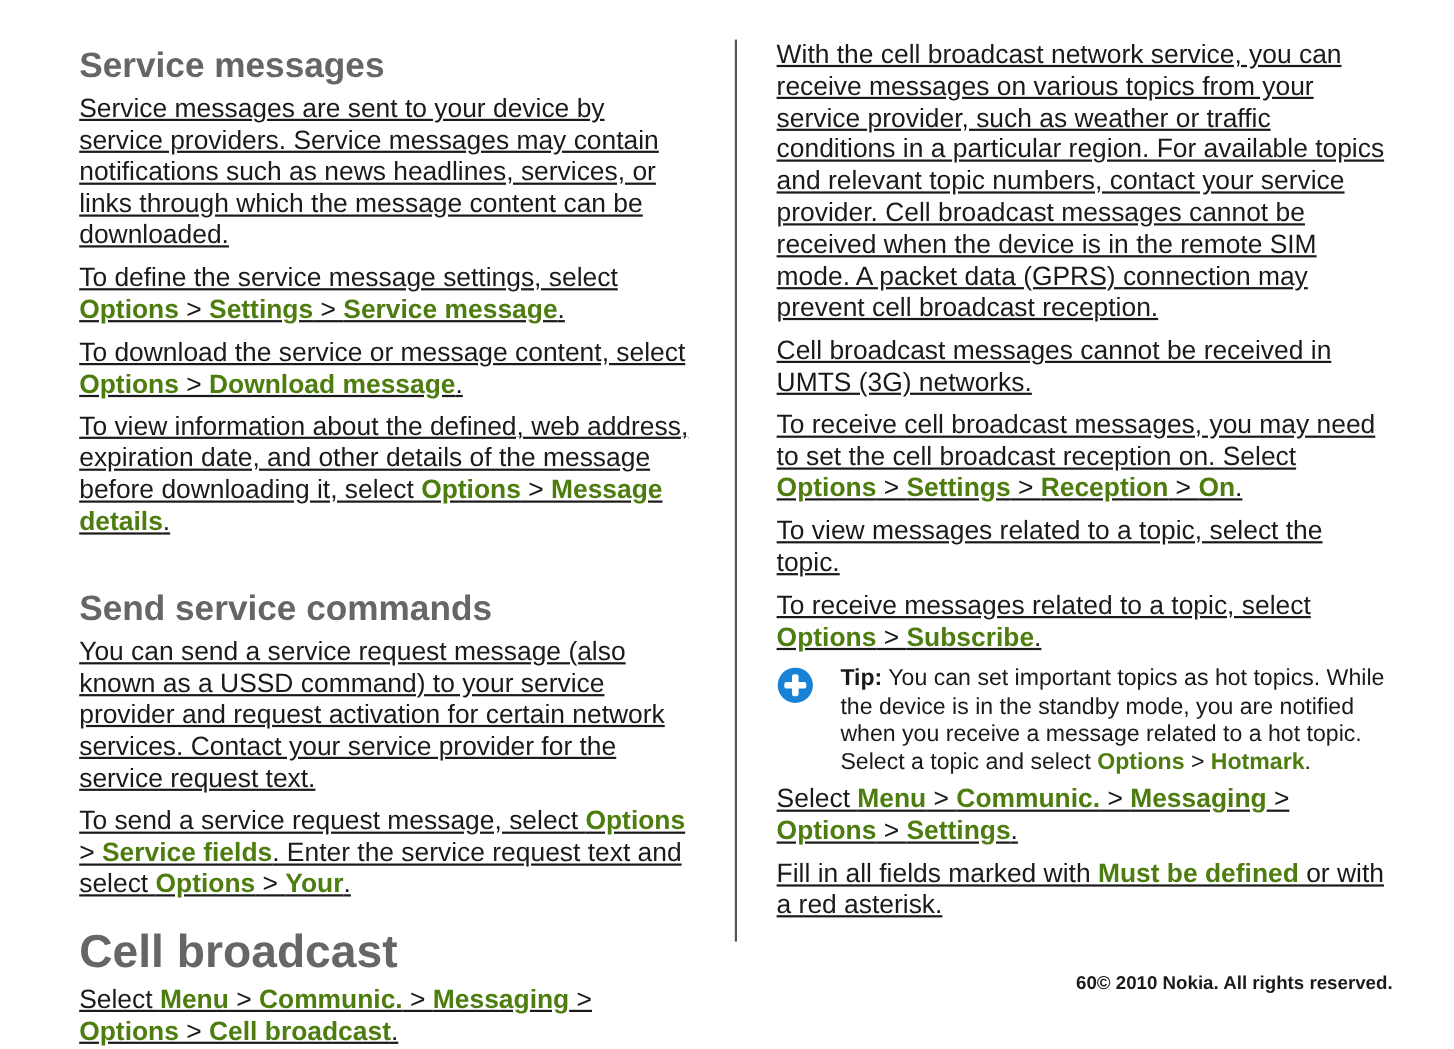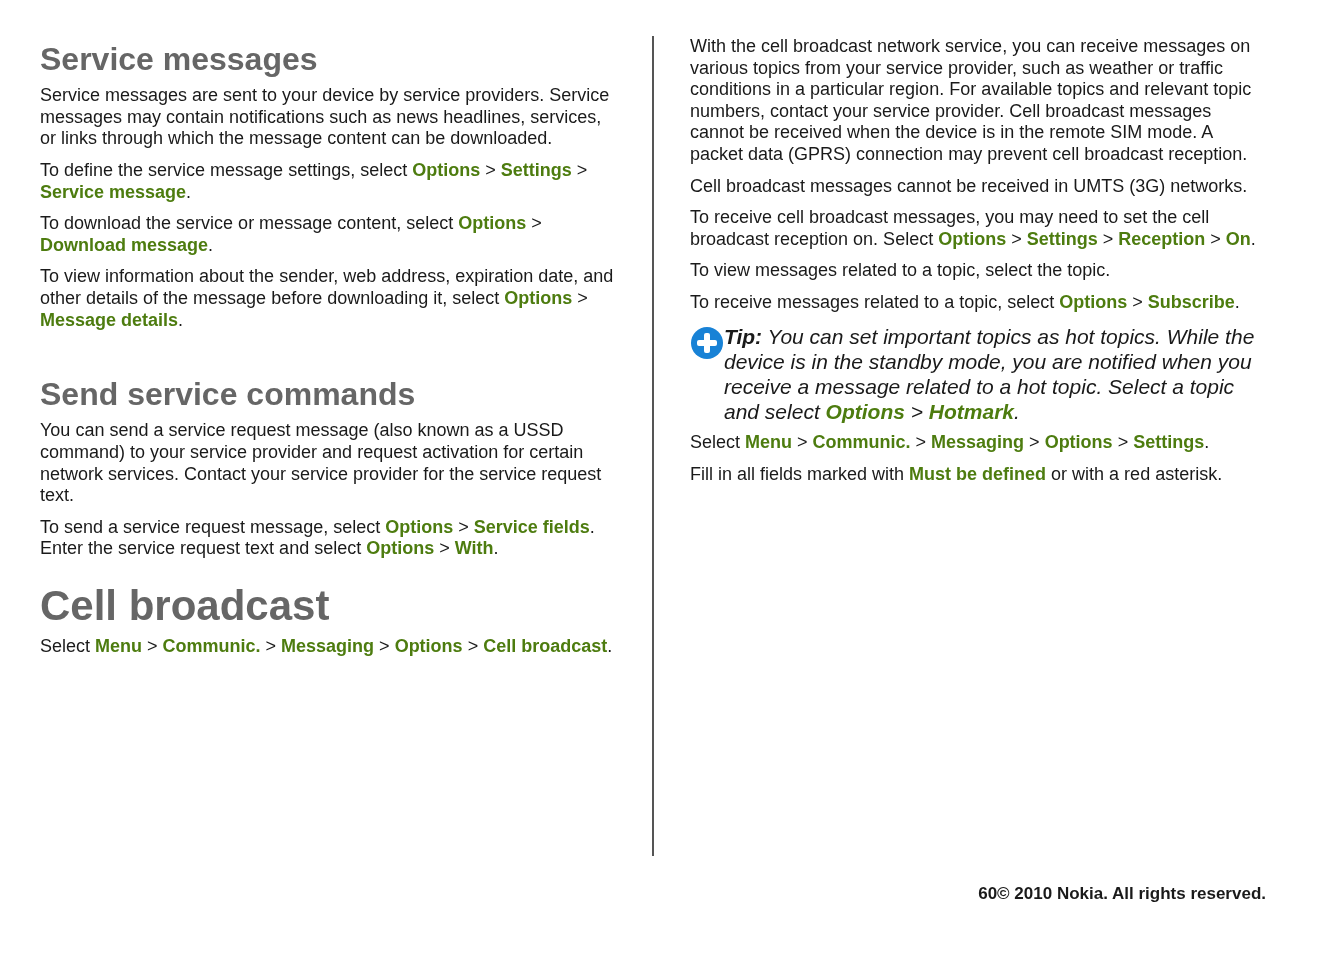--- a/index.html
+++ b/index.html
@@ -10,21 +10,21 @@
     height: 954px;
     font-family: Arial, Helvetica, sans-serif;
     color: #1a1a1a;
     background: #fff;
   }
   .page {
     position: relative;
     width: 1322px;
     height: 926px;
     box-sizing: border-box;
-    padding: 36px 56px 30px 40px;
+    padding: 36px 56px 30px 72px;
   }
   .cols {
     display: flex;
     gap: 36px;
     height: 820px;
   }
   .col {
     flex: 1;
     min-width: 0;
   }
@@ -41,31 +41,31 @@
     line-height: 1.1;
   }
   h1.big {
     font-size: 42px;
     font-weight: bold;
     color: #666;
     margin: 24px 0 4px 0;
     line-height: 1.05;
   }
   p {
-    font-size: 18px;
+    font-size: 24px;
     line-height: 1.2;
     margin: 8px 0 10px 0;
+    text-decoration: underline;
   }
   .b { font-weight: bold; }
   .link { color: #4d7c0f; font-weight: bold; }
   .tipbox {
     display: flex;
-    gap: 0;
+    gap: 24px;
     margin: 6px 0 8px 0;
-    font-style: italic;
   }
   .tipicon {
     flex: none;
     width: 34px;
     height: 34px;
     margin-top: 2px;
   }
   .tiptext {
     font-size: 21px;
     line-height: 1.2;
@@ -94,29 +94,29 @@
 
       <p>
         <span>To define the service message settings, select </span><span class="link">Options</span><span> &gt; </span><span class="link">Settings</span><span> &gt; </span><span class="link">Service message</span><span>.</span>
       </p>
 
       <p>
         <span>To download the service or message content, select </span><span class="link">Options</span><span> &gt; </span><span class="link">Download message</span><span>.</span>
       </p>
 
       <p>
-        <span>To view information about the sender, web address, expiration date, and other details of the message before downloading it, select </span><span class="link">Options</span><span> &gt; </span><span class="link">Message details</span><span>.</span>
+        <span>To view information about the defined, web address, expiration date, and other details of the message before downloading it, select </span><span class="link">Options</span><span> &gt; </span><span class="link">Message details</span><span>.</span>
       </p>
 
       <h2 class="section" style="margin-top:46px;">Send service commands</h2>
 
       <p>You can send a service request message (also known as a USSD command) to your service provider and request activation for certain network services. Contact your service provider for the service request text.</p>
 
       <p>
-        <span>To send a service request message, select </span><span class="link">Options</span><span> &gt; </span><span class="link">Service fields</span><span>. Enter the service request text and select </span><span class="link">Options</span><span> &gt; </span><span class="link">With</span><span>.</span>
+        <span>To send a service request message, select </span><span class="link">Options</span><span> &gt; </span><span class="link">Service fields</span><span>. Enter the service request text and select </span><span class="link">Options</span><span> &gt; </span><span class="link">Your</span><span>.</span>
       </p>
 
       <h1 class="big">Cell broadcast</h1>
 
       <p>
         <span>Select </span><span class="link">Menu</span><span> &gt; </span><span class="link">Communic.</span><span> &gt; </span><span class="link">Messaging</span><span> &gt; </span><span class="link">Options</span><span> &gt; </span><span class="link">Cell broadcast</span><span>.</span>
       </p>
     </div>
 
     <div class="divider"></div>

